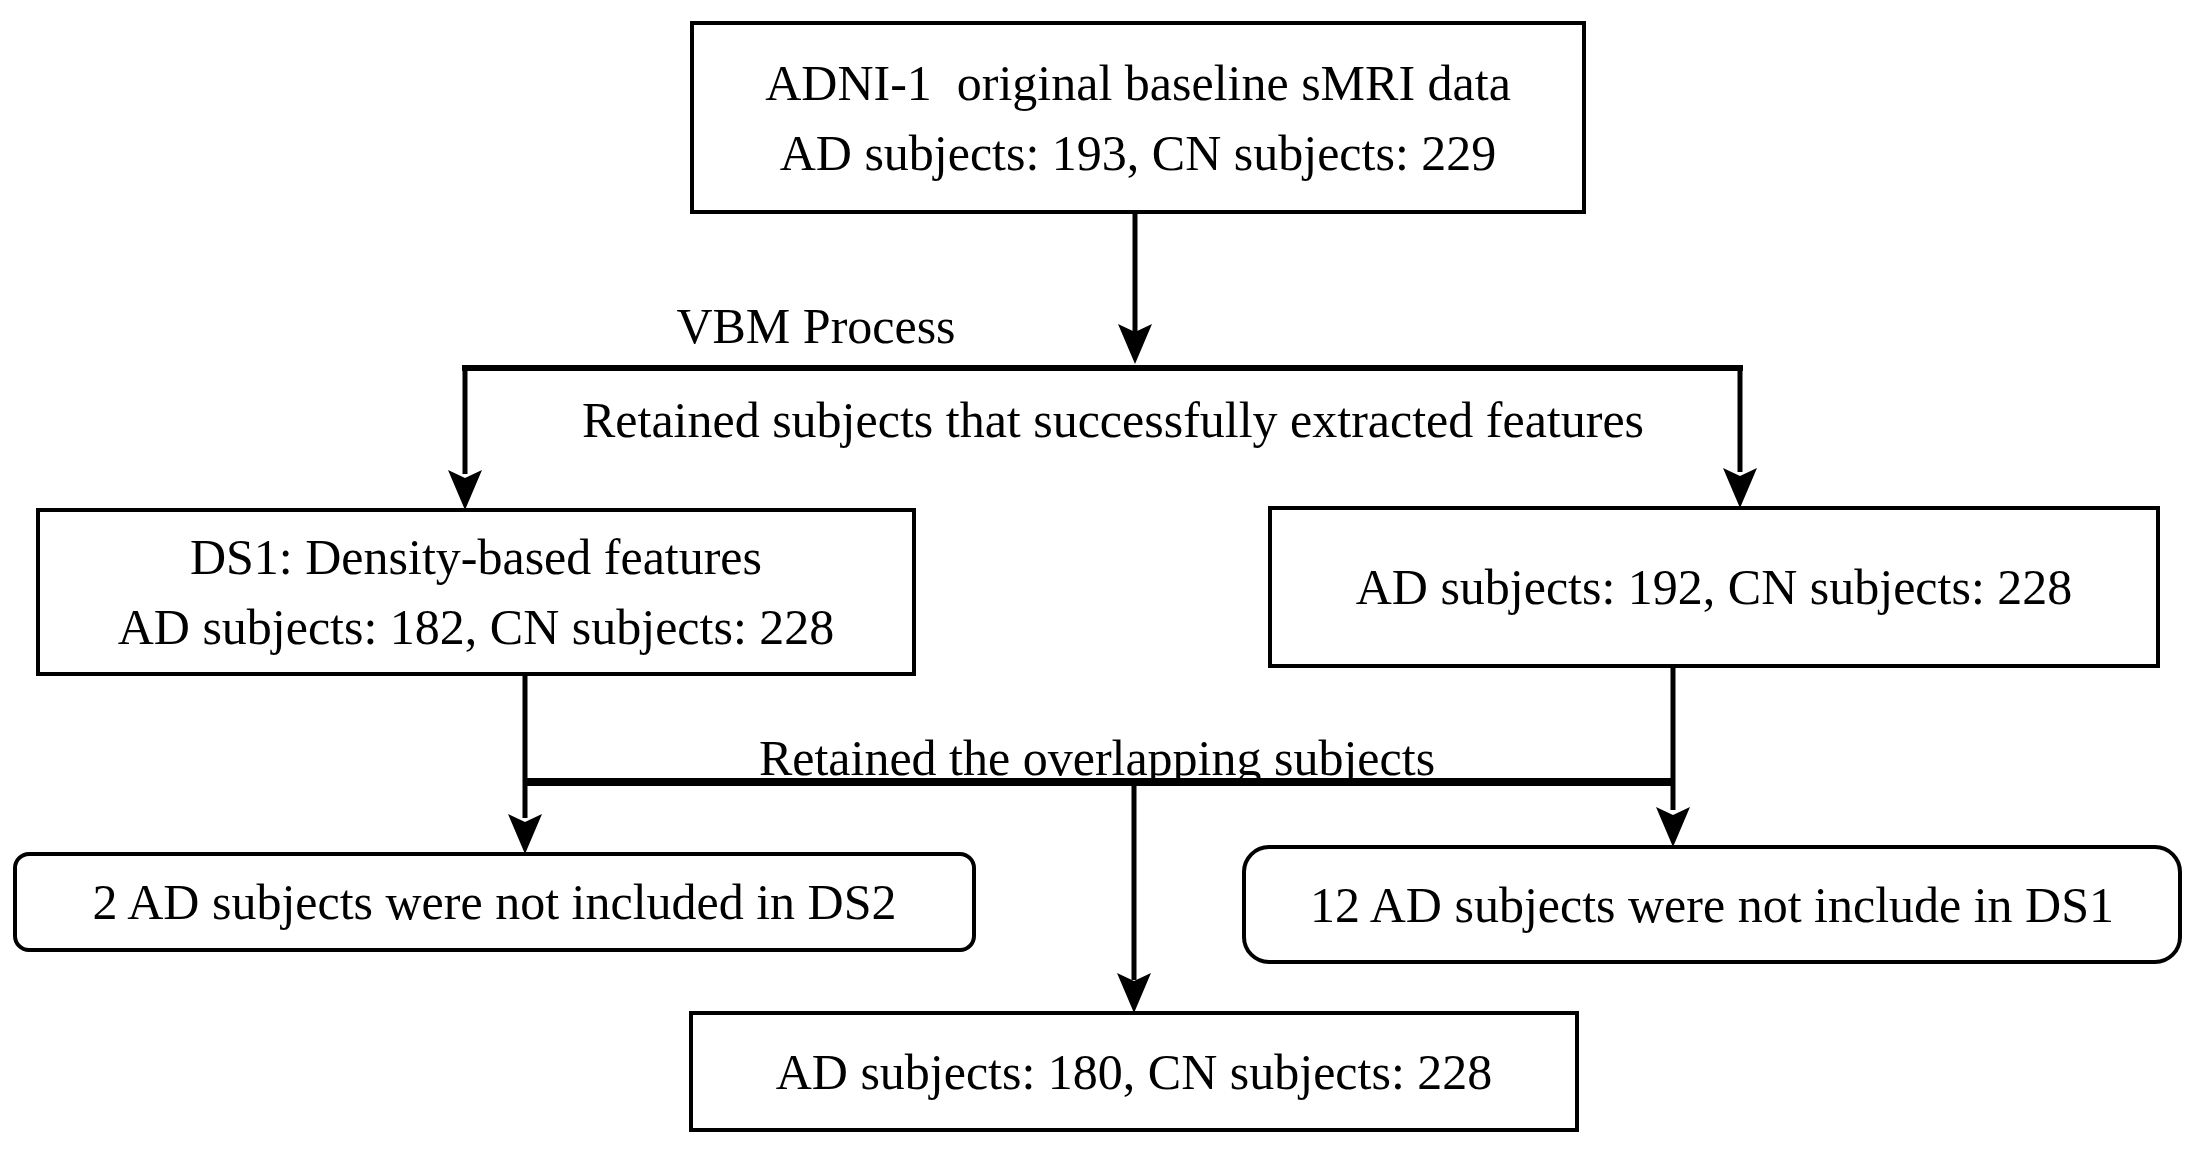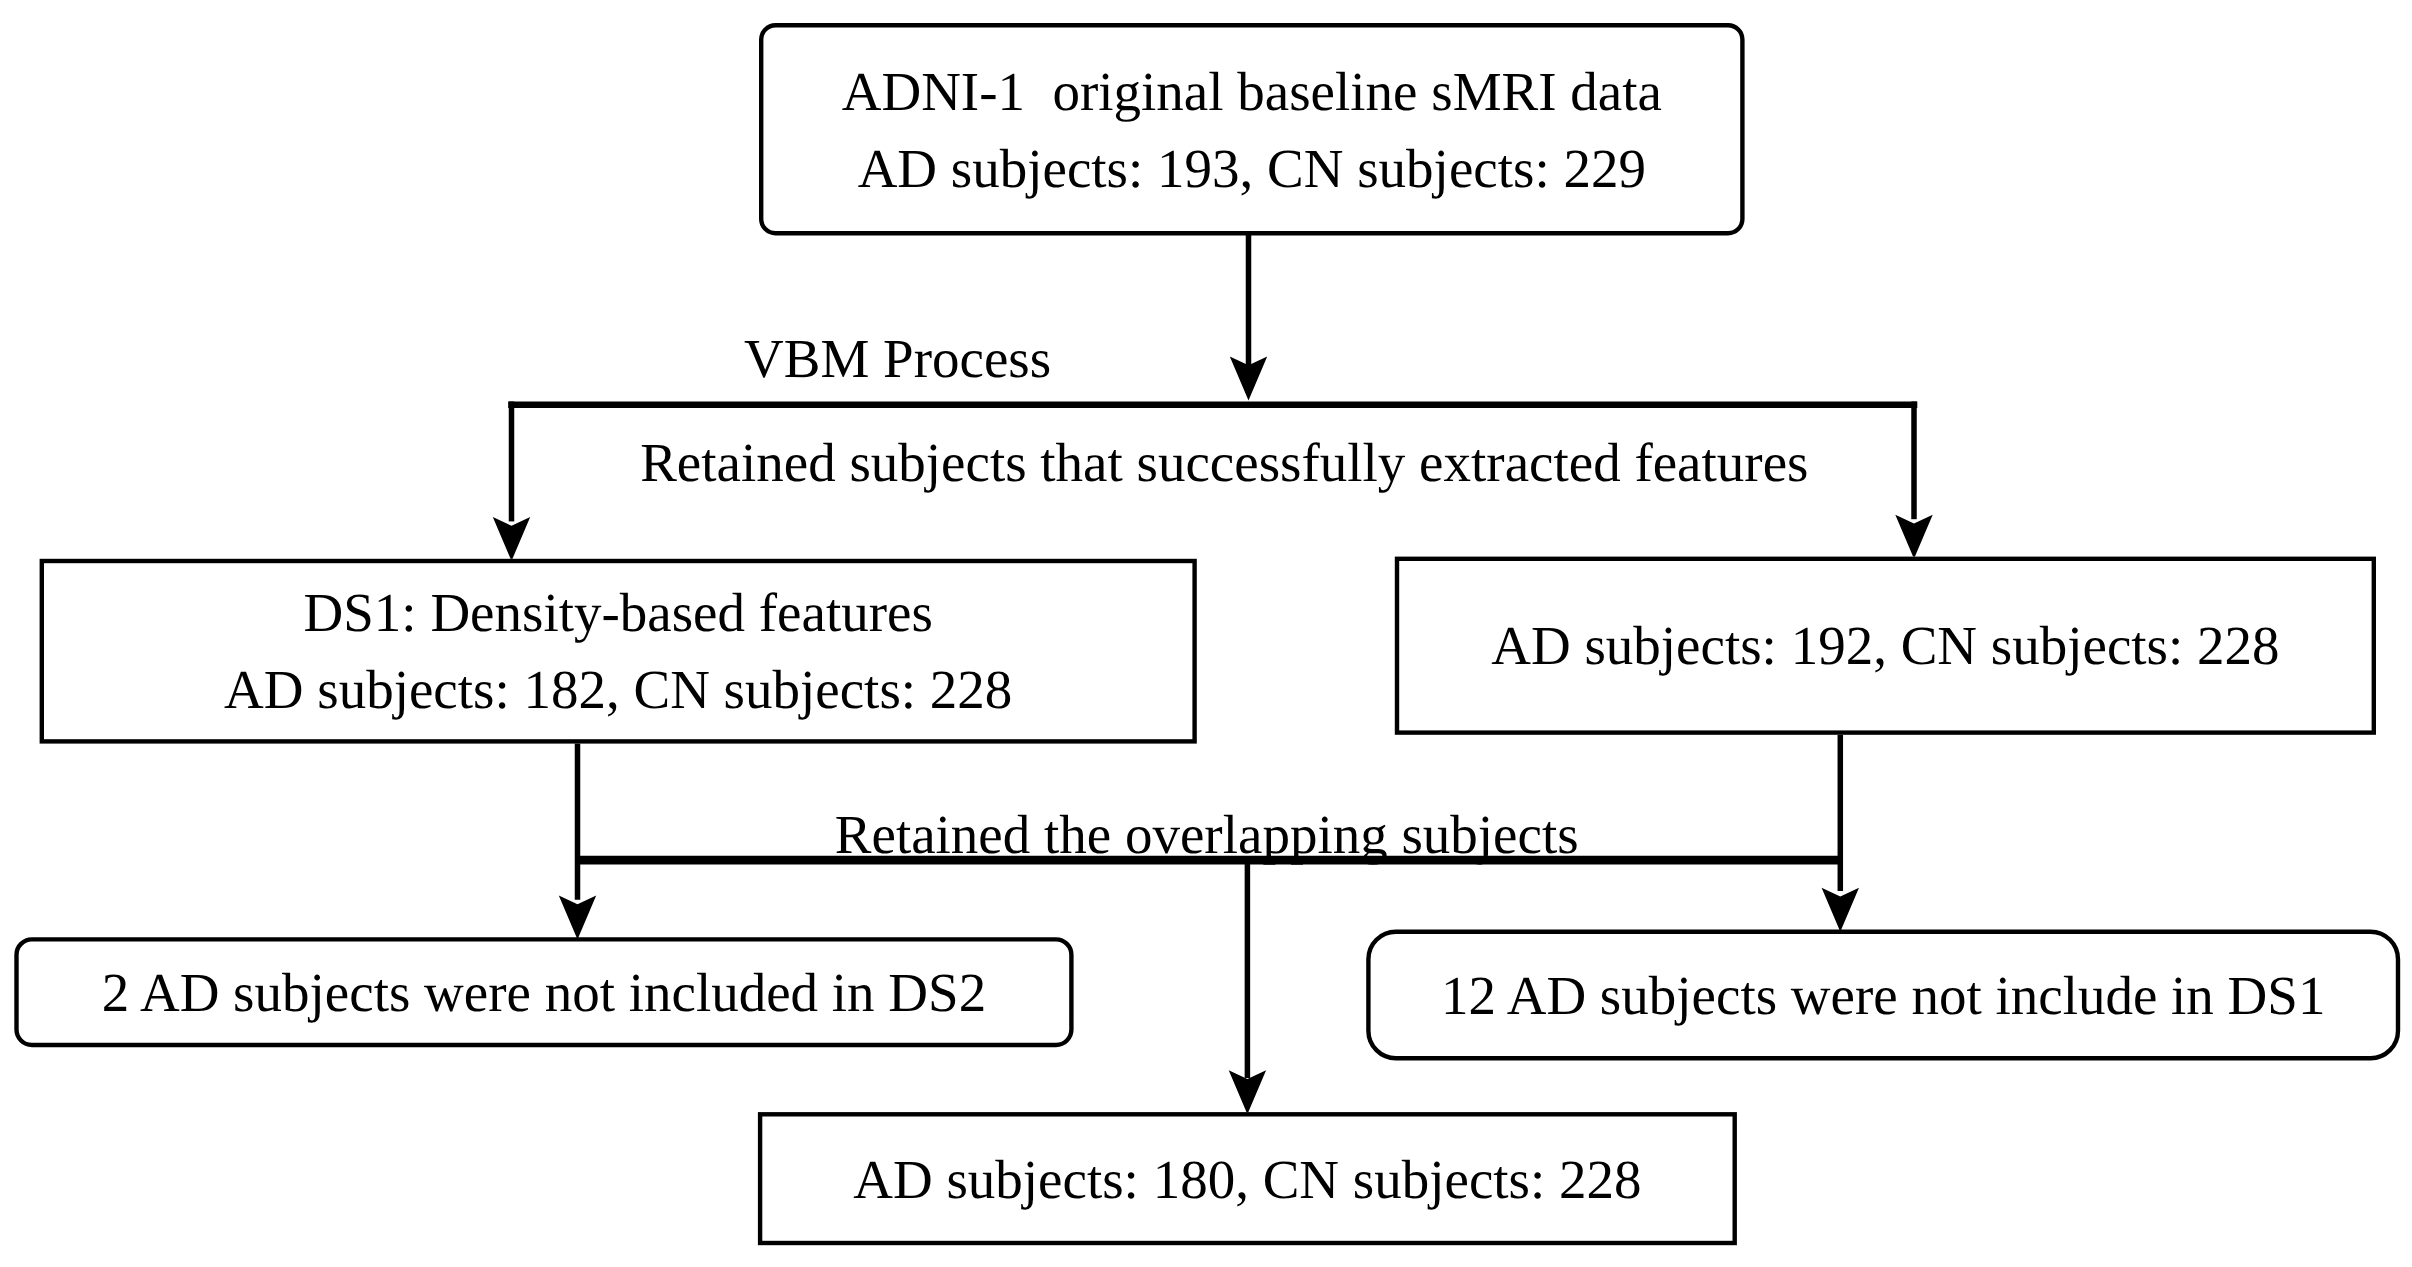--- a/index.html
+++ b/index.html
@@ -62,26 +62,26 @@
 
     <line x1="1673" y1="664" x2="1673" y2="810" stroke="#000" stroke-width="5"></line>
     <path d="M 1673 847 L 1656 807 L 1673 815 L 1690 807 Z" fill="#000"></path>
 
     <line x1="525" y1="782" x2="1673" y2="782" stroke="#000" stroke-width="8"></line>
 
     <line x1="1134" y1="782" x2="1134" y2="980" stroke="#000" stroke-width="5"></line>
     <path d="M 1134 1013 L 1117 973 L 1134 981 L 1151 973 Z" fill="#000"></path>
   </svg>
 
-  <div class="node" style="left:690px; top:21px; width:896px; height:193px;border-radius:15px;">
+  <div class="node" style="left:690px; top:21px; width:896px; height:193px;">
     <span>ADNI-1&nbsp; original baseline sMRI data</span>
     <span>AD subjects: 193, CN subjects: 229</span>
   </div>
 
-  <div class="node" style="left:36px; top:508px; width:1052px; height:168px;text-align:right;">
+  <div class="node" style="left:36px; top:508px; width:880px; height:168px;text-align:right;">
     <span>DS1: Density-based features</span>
     <span>AD subjects: 182, CN subjects: 228</span>
   </div>
 
   <div class="node" style="left:1268px; top:506px; width:892px; height:162px;">
     <span>AD subjects: 192, CN subjects: 228</span>
   </div>
 
   <div class="node" style="left:13px; top:852px; width:963px; height:100px;border-radius:16px;">
     <span>2 AD subjects were not included in DS2</span>

